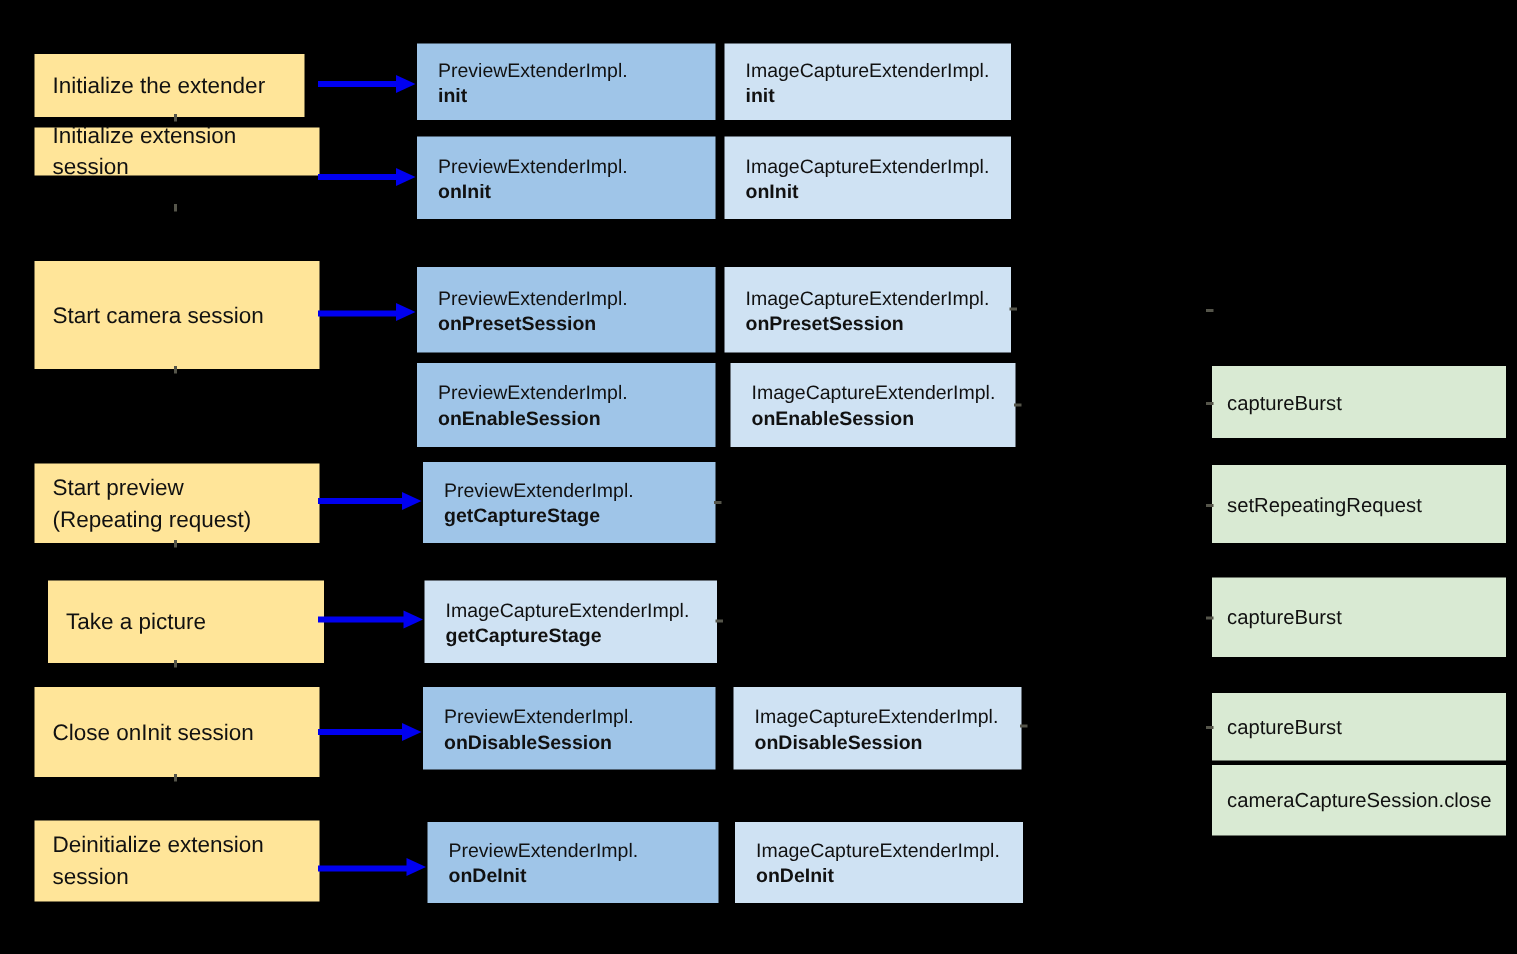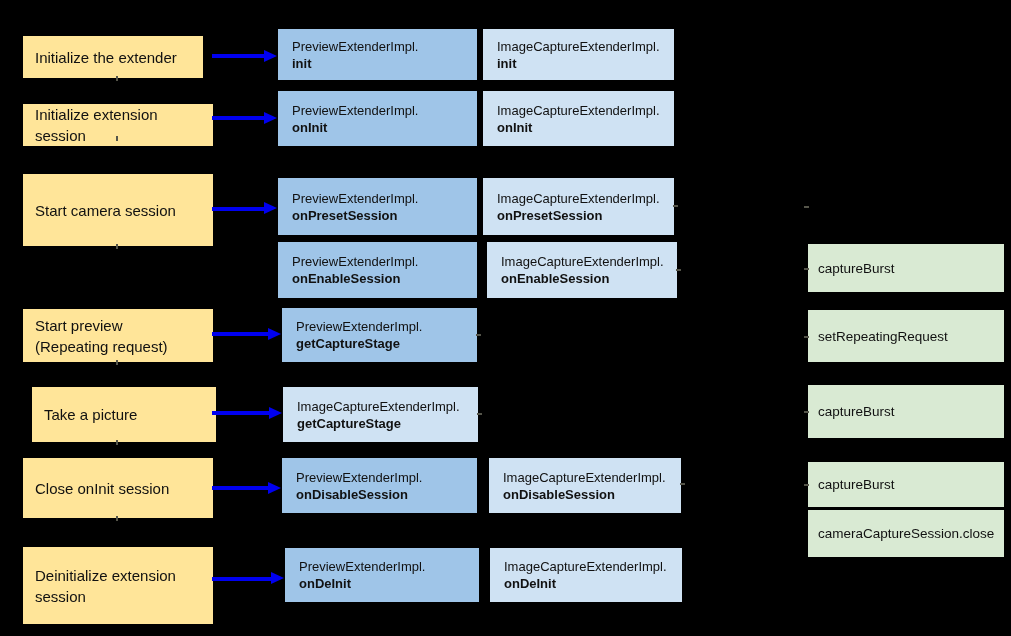--- a/index.html
+++ b/index.html
@@ -67,41 +67,41 @@
 </style>
 </head>
 <body>
 
 <div id="canvas">
 
   <div class="box step" style="left:23px;top:36px;width:180px;height:42px">
     <div>Initialize the extender</div>
     <div></div>
   </div>
-  <div class="box step" style="left:23px;top:104px;width:190px;height:42px">
+  <div class="box step" style="left:23px;top:85px;width:190px;height:32px">
     <div>Initialize extension</div>
     <div>session</div>
   </div>
   <div class="box step" style="left:23px;top:309px;width:190px;height:53px">
     <div>Start preview</div>
     <div>(Repeating request)</div>
   </div>
   <div class="box step" style="left:23px;top:174px;width:190px;height:72px">
     <div>Start camera session</div>
     <div></div>
   </div>
   <div class="box step" style="left:32px;top:387px;width:184px;height:55px">
     <div>Take a picture</div>
     <div></div>
   </div>
   <div class="box step" style="left:23px;top:458px;width:190px;height:60px">
     <div>Close onInit session</div>
     <div></div>
   </div>
-  <div class="box step" style="left:23px;top:547px;width:190px;height:77px">
+  <div class="box step" style="left:23px;top:547px;width:190px;height:54px">
     <div>Deinitialize extension</div>
     <div>session</div>
   </div>
 
   <div class="box impl preview" style="left:278px;top:29px;width:199px;height:51px">
     <div class="cls">PreviewExtenderImpl.</div>
     <div class="method">init</div>
   </div>
   <div class="box impl preview" style="left:278px;top:91px;width:199px;height:55px">
     <div class="cls">PreviewExtenderImpl.</div>

